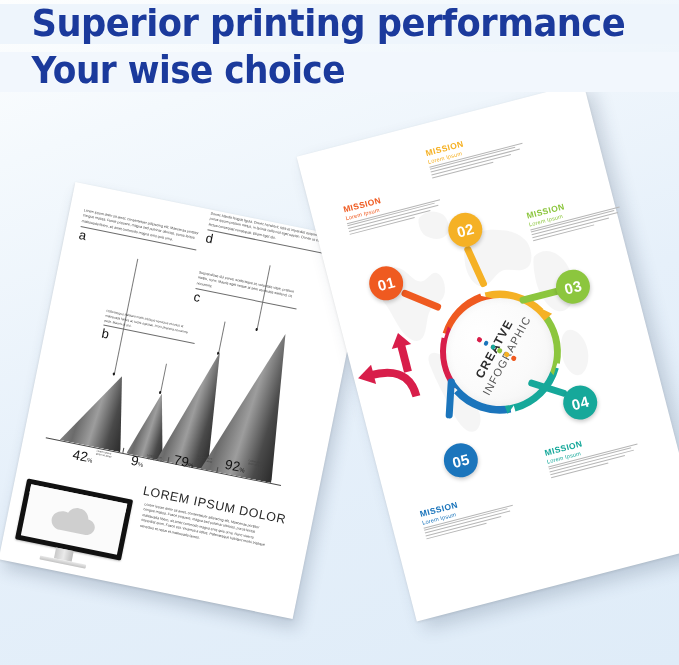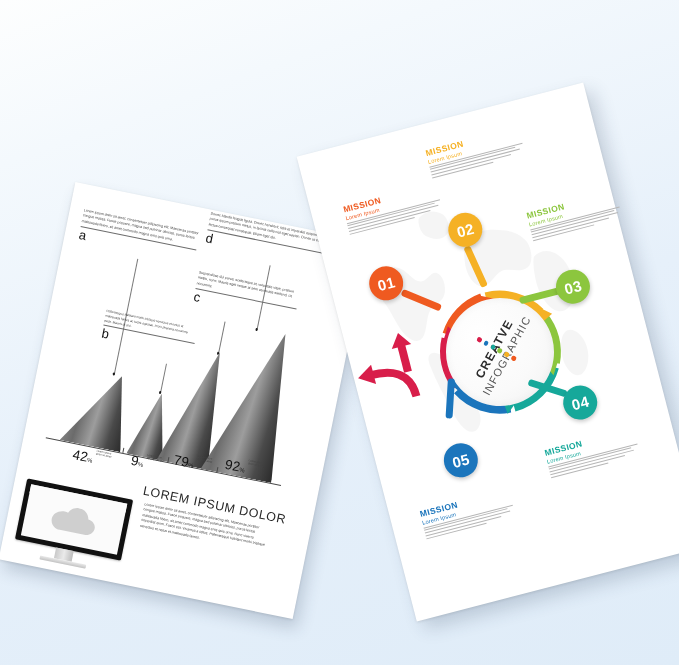--- a/index.html
+++ b/index.html
@@ -126,20 +126,28 @@
   .mission .m2{font-family:"Liberation Sans",sans-serif;font-size:5.6px;letter-spacing:.2px;margin-top:.5px;}
   .mission .lines{margin-top:2px;}
   .mission .lines i{display:block;height:.7px;background:#b6b6b6;margin-bottom:2.1px;}
 </style>
 </head>
 <body>
 
 <div class="stage">
 
   <div class="headline">
+    <div class="hl-row">
+      <div class="hl-band"></div>
+      <span class="hl-text">Superior printing performance</span>
+    </div>
+    <div class="hl-row">
+      <div class="hl-band b2"></div>
+      <span class="hl-text l2">Your wise choice</span>
+    </div>
   </div>
 
   <div class="sheet" id="page-left">
     <div class="lp-inner">
 
       <div class="tblock" style="left:14px;top:24px;width:118px;">
         <div class="lorem">Lorem ipsum dolor sit amet, consectetuer adipiscing elit. Maecenas porttitor congue massa. Fusce posuere, magna sed pulvinar ultricies, purus lectus malesuada libero, sit amet commodo magna eros quis urna.</div>
         <div class="rule"></div>
         <div class="tlabel">a</div>
       </div>

